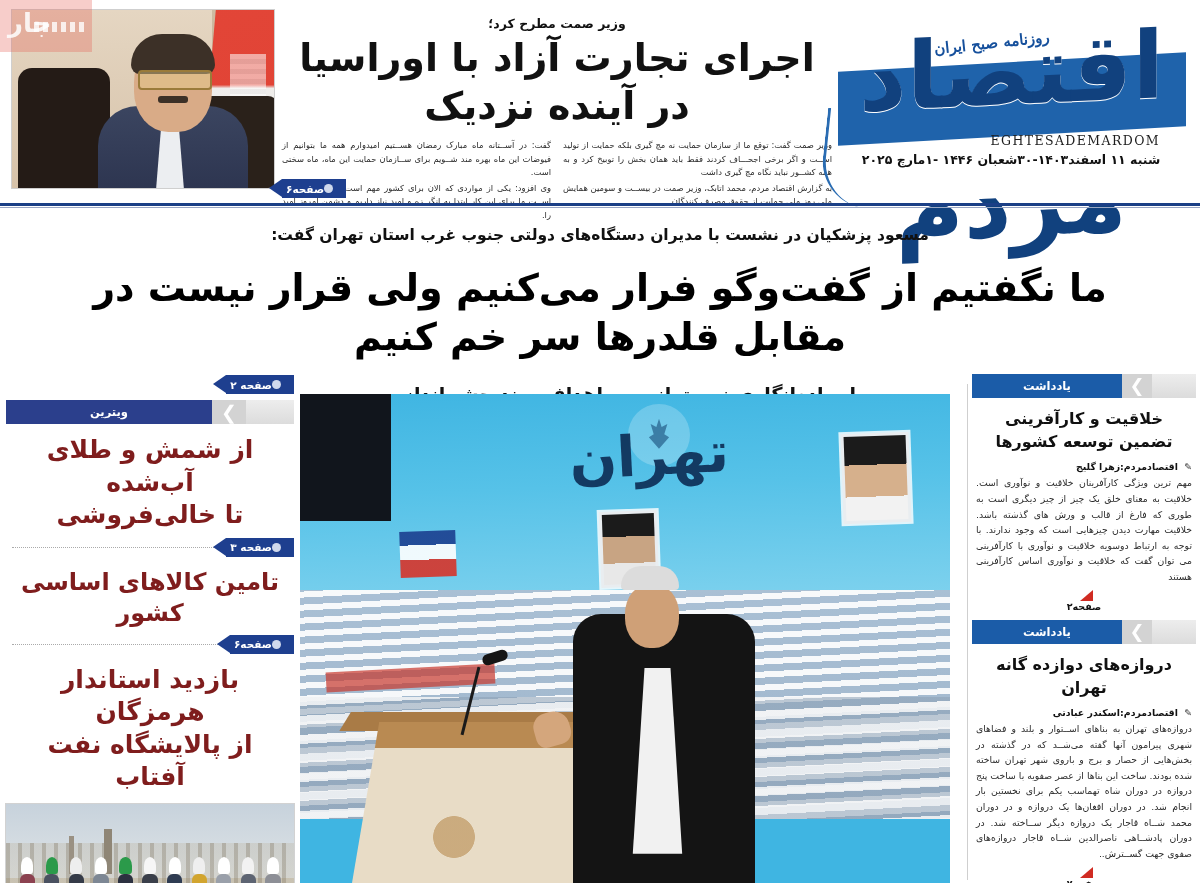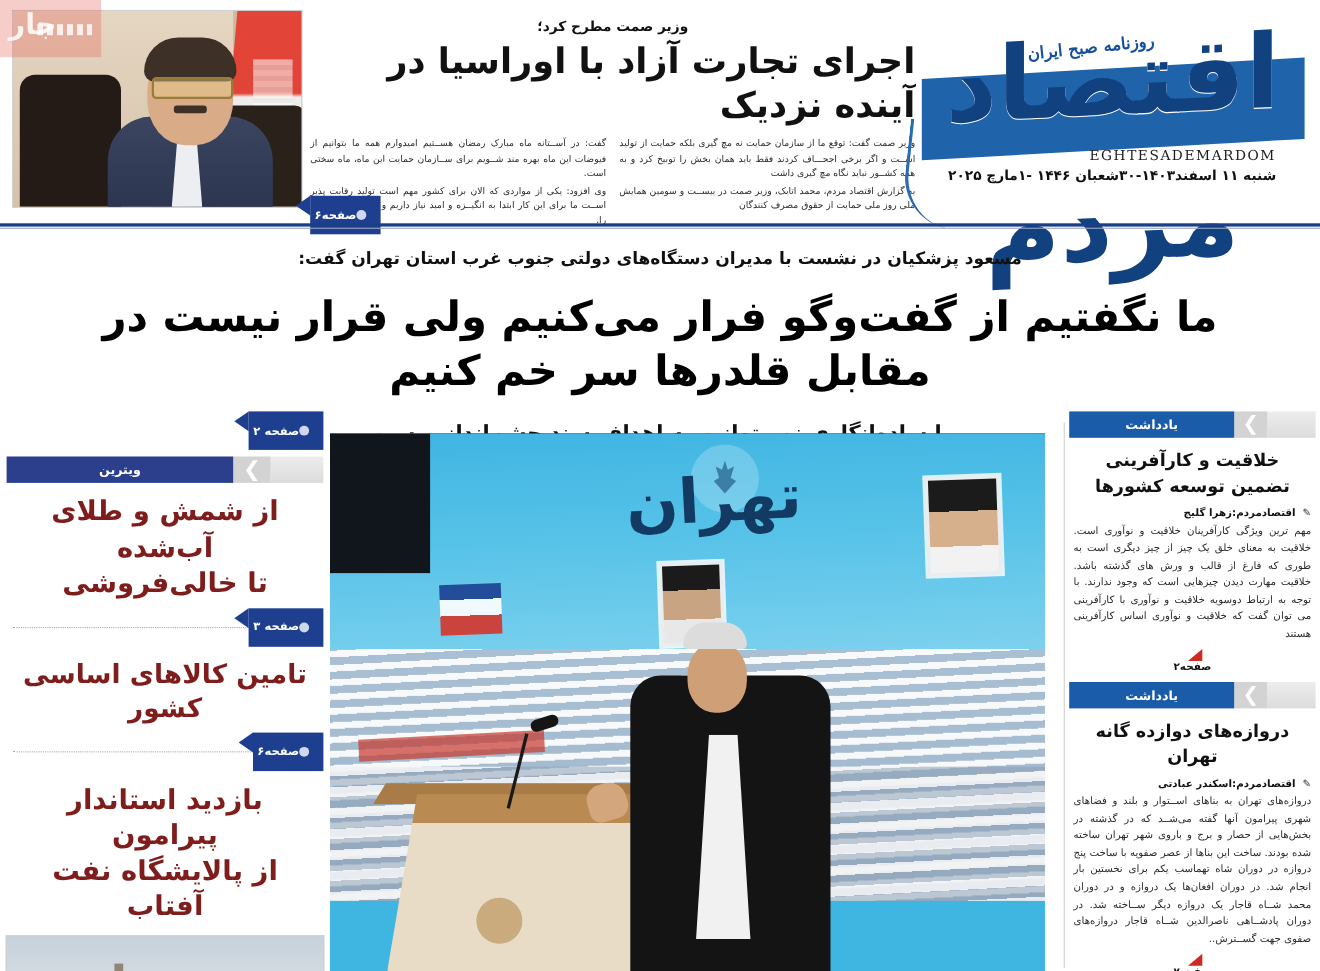--- a/index.html
+++ b/index.html
@@ -35,21 +35,21 @@
   .pr-suit:before{content:"";position:absolute;left:52px;top:10px;width:40px;height:74px;background:#eceef1;
     clip-path:polygon(30% 0,70% 0,85% 100%,15% 100%);}
   .pr-head{position:absolute;left:122px;top:30px;width:78px;height:92px;background:#d9ab87;border-radius:46% 46% 44% 44%;}
   .pr-hair{position:absolute;left:119px;top:24px;width:84px;height:40px;background:#3c3027;border-radius:42px 42px 12px 12px;}
   .pr-glass{position:absolute;left:126px;top:60px;width:70px;height:16px;border:2px solid #9a7b3a;border-radius:4px;
     background:rgba(228,206,140,.45);}
   .pr-mo{position:absolute;left:146px;top:86px;width:30px;height:7px;background:#3c3027;border-radius:3px;}
 
   .art1{position:absolute;right:368px;left:282px;top:10px;}
   .art1-kicker{font-size:12.5px;font-weight:bold;color:#111;text-align:center;letter-spacing:0;margin:6px 0 4px;}
-  .art1-head{font-size:32px;font-weight:bold;color:#111;line-height:1.25;
+  .art1-head{font-size:38px;font-weight:bold;color:#111;text-align:center;line-height:1.25;
     font-family:"DejaVu Sans","Liberation Sans",sans-serif;}
   .art1-cols{display:flex;gap:12px;margin-top:9px;}
   .art1-col{flex:1;font-size:8.4px;line-height:1.62;color:#2a2a2a;text-align:justify;}
   .art1-col p{margin:0 0 2px;}
 
   
   .masthead{position:absolute;right:0;top:0;width:376px;height:200px;}
   .mh-sub{position:absolute;right:150px;top:34px;font-size:15px;color:#16509c;
     font-weight:bold;transform:rotate(-6deg);font-family:"DejaVu Serif","Liberation Serif",serif;}
   .mh-band{position:absolute;right:14px;top:62px;width:348px;height:74px;background:#1f63ab;
@@ -71,21 +71,21 @@
   .wm-b{position:absolute;left:34px;top:22px;width:50px;height:10px;
     background:repeating-linear-gradient(90deg,#fff 0 5px,transparent 5px 9px);opacity:.8;}
 
   
   .mainhead{position:absolute;left:0;top:212px;width:1200px;height:178px;text-align:center;}
   .mh-kicker{font-size:15.5px;font-weight:bold;color:#111;margin-top:14px;}
   .mh-big{font-size:38px;font-weight:bold;color:#000;line-height:1.3;margin-top:20px;padding:0 30px;}
   .mh-sub2{font-size:19px;font-weight:bold;color:#111;margin-top:20px;}
 
   
-  .pbadge{display:inline-flex;align-items:center;height:35px;background:#1e3f8f;color:#fff;
+  .pbadge{display:inline-flex;align-items:center;height:19px;background:#1e3f8f;color:#fff;
     font-size:10.5px;font-weight:bold;padding:0 8px 0 4px;position:relative;text-align:center;}
   .pbadge:after{content:"";position:absolute;left:-13px;top:0;border-style:solid;border-width:9.5px 13px 9.5px 0;
     border-color:transparent #1e3f8f transparent transparent;}
   .pbadge .dots{width:9px;height:9px;border-radius:50%;background:#cfd8ec;margin-right:5px;
     display:inline-block;}
   .pbadge-row{display:flex;align-items:center;}
   .pbadge-row .dotline{flex:1;border-bottom:1px dotted #aaa;margin-left:6px;height:1px;}
 
   
   .leftcol{position:absolute;left:6px;top:374px;width:288px;}
@@ -271,21 +271,21 @@
 
     <div class="lh small">تامین کالاهای اساسی کشور</div>
     <div class="pbadge-row">
       <span class="pbadge">
         <span class="dots"></span>
         <span>صفحه۶</span>
       </span>
       <span class="dotline"></span>
     </div>
 
-    <div class="lh" style="white-space:pre-line">بازدید استاندار پیرامون
+    <div class="lh" style="white-space:pre-line">بازدید استاندار هرمزگان
 از پالایشگاه نفت آفتاب</div>
 
     <div class="photo-officials">
       <div class="po-sky"></div>
       <div class="po-plant"></div>
       <div class="po-tower"></div>
       <div class="po-tower2"></div>
 
       <div class="po-row">
         <span class="po-p">

